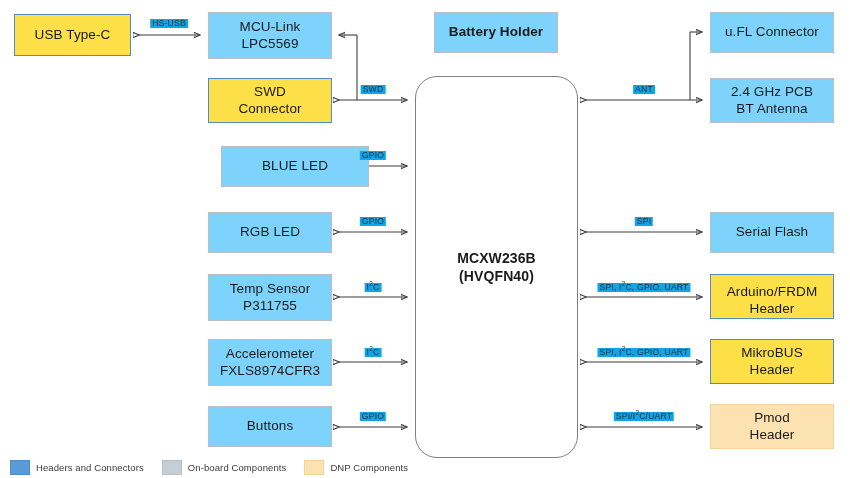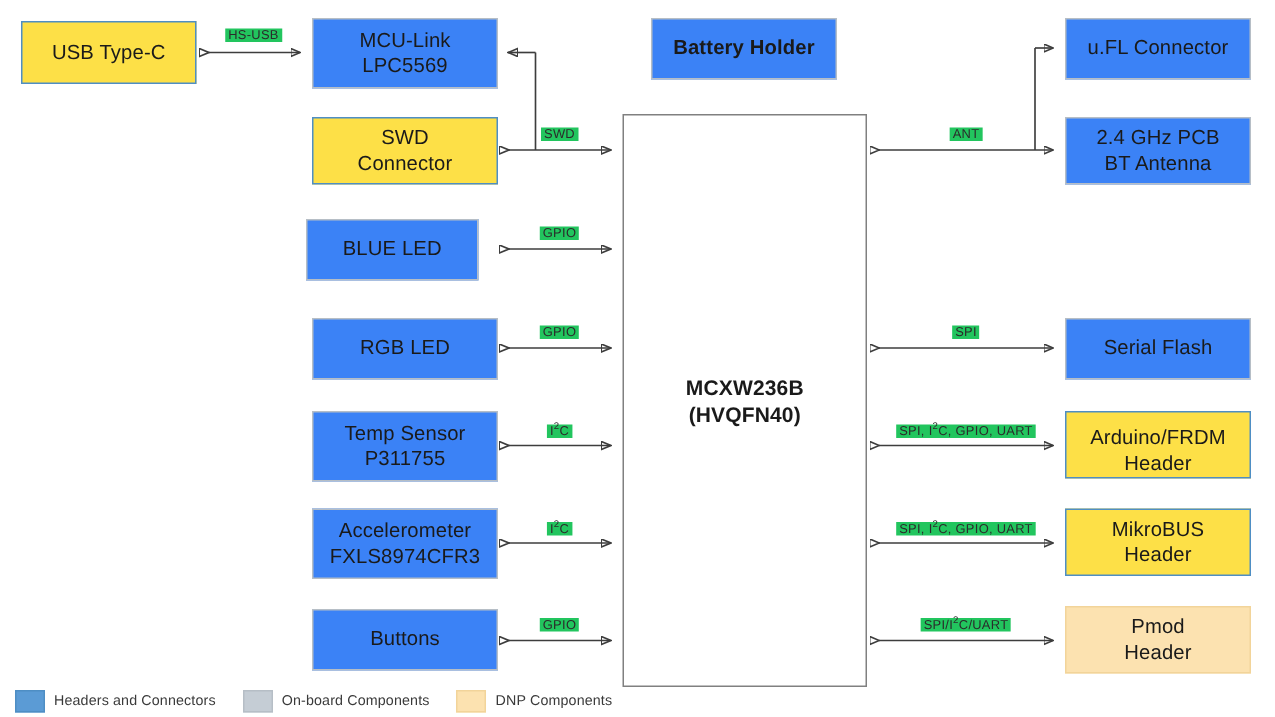--- a/index.html
+++ b/index.html
@@ -26,21 +26,21 @@
     justify-content:center;
     text-align:center;
     color:#1a1a1a;
     font-size:13.5px;
     line-height:1.22;
     letter-spacing:0.1px;
     white-space:pre-line;
     padding:1px 3px;
   }
   .node.blue{background:#fde047;border-color:#4e8ec4;}
-  .node.gray{background:#3b82f6;border-color:#b6bec6;}
+  .node.gray{background:#7dd3fc;border-color:#b6bec6;}
   .node.orange{background:#fce2b0;border-color:#f2d49a;}
   .node.white{
     background:#ffffff;
     border:1.5px solid #808080;
     font-weight:bold;
     font-size:14px;
     line-height:1.3;
   }
 
   
@@ -55,21 +55,21 @@
     fill:none;
   }
 
   .wire-label{
     position:absolute;
     font-size:8.6px;
     color:#2b2b2b;
     letter-spacing:0.2px;
     white-space:nowrap;
     transform:translate(-50%,0);
-    background:#22c55e;
+    background:#0ea5e9;
     padding:0 2px;
     line-height:1;
   }
   .wire-label sup{
     font-size:6.4px;
     vertical-align:super;
     line-height:0;
   }
 
   
@@ -181,21 +181,21 @@
   <div class="node gray" style="left:208px;top:12px;width:124px;height:47px;">
     <span>MCU-Link
 LPC5569</span>
   </div>
 
   <div class="node blue" style="left:208px;top:78px;width:124px;height:45px;">
     <span>SWD
 Connector</span>
   </div>
 
-  <div class="node gray" style="left:204px;top:146px;width:115px;height:41px;">
+  <div class="node gray" style="left:221px;top:146px;width:148px;height:41px;">
     <span>BLUE LED</span>
   </div>
 
   <div class="node gray" style="left:208px;top:212px;width:124px;height:41px;">
     <span>RGB LED</span>
   </div>
 
   <div class="node gray" style="left:208px;top:274px;width:124px;height:47px;">
     <span>Temp Sensor
 P311755</span>
@@ -207,21 +207,21 @@
   </div>
 
   <div class="node gray" style="left:208px;top:406px;width:124px;height:41px;">
     <span>Buttons</span>
   </div>
 
   <div class="node gray" style="left:434px;top:12px;width:124px;height:41px;font-weight:bold;">
     <span>Battery Holder</span>
   </div>
 
-  <div class="node white" style="left:415px;top:76px;width:163px;height:382px;">
+  <div class="node white" style="left:415px;top:76px;width:163px;height:382px;border-radius:22px;">
     <span>MCXW236B
 (HVQFN40)</span>
   </div>
 
   <div class="node gray" style="left:710px;top:12px;width:124px;height:41px;">
     <span>u.FL Connector</span>
   </div>
 
   <div class="node gray" style="left:710px;top:78px;width:124px;height:45px;">
     <span>2.4 GHz PCB

